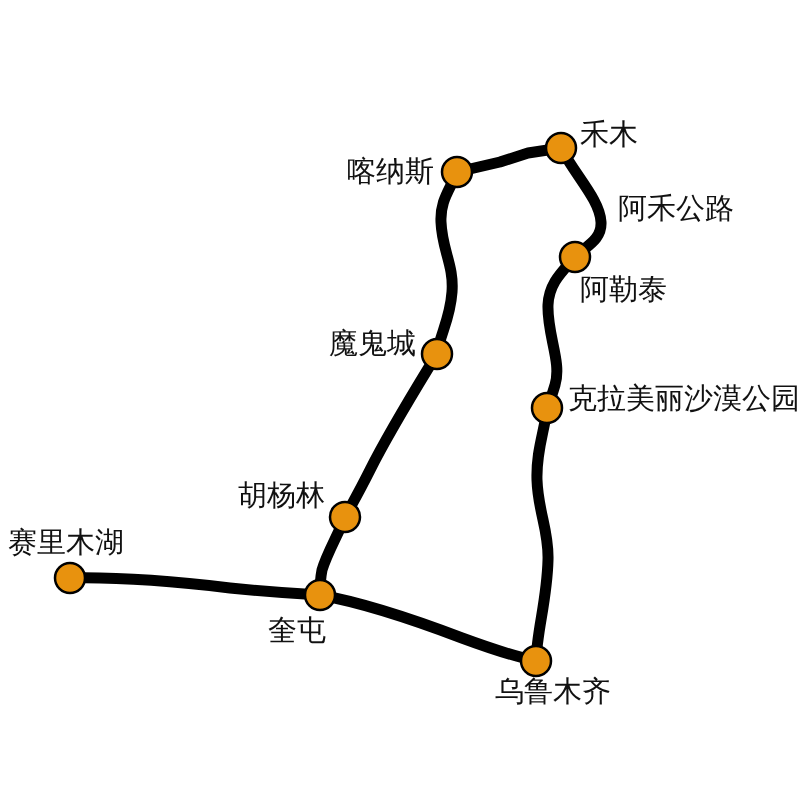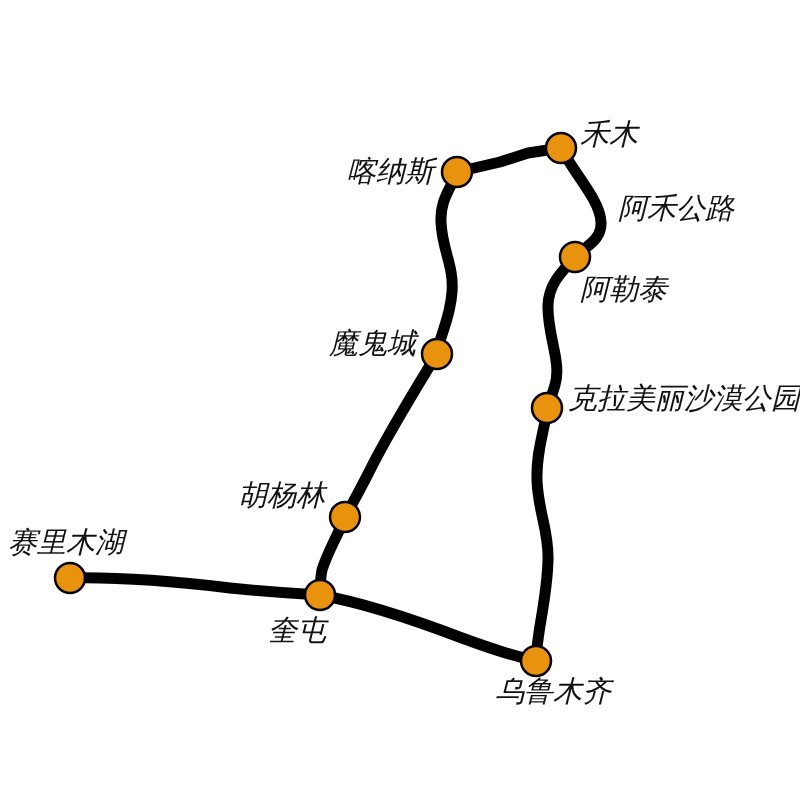--- a/index.html
+++ b/index.html
@@ -37,21 +37,21 @@
     dominant-baseline: middle;
     white-space: pre;
   }
   .route-label.anchor-end { text-anchor: end; }
   .route-label.anchor-start { text-anchor: start; }
   .route-label.anchor-middle { text-anchor: middle; }
 </style>
 </head>
 <body style="background: rgb(255, 255, 255);">
 
-<div id="map-root" style="background: #4d7c0f; width: 800px; height: 800px; font-style: italic;">
+<div id="map-root" style="background: #4d7c0f; width: 800px; height: 800px;">
   <svg id="route-svg" viewBox="0 0 800 800" xmlns="http://www.w3.org/2000/svg">
     <rect id="map-bg" x="0" y="0" width="800" height="800" fill="#ffffff"></rect>
     <g id="segments-layer">
         <path d="M 457 172 L 500 162 L 528 153 L 561 148" fill="none" stroke="#000000" stroke-width="11" stroke-linecap="round" stroke-linejoin="round"></path>
         <path d="M 561 148 C 575 175, 600 200, 601 222 C 602 240, 586 246, 575 257" fill="none" stroke="#000000" stroke-width="11" stroke-linecap="round" stroke-linejoin="round"></path>
         <path d="M 575 257 C 562 272, 549 283, 548 305 C 547 335, 562 362, 555 385 C 552 396, 549 402, 547 408" fill="none" stroke="#000000" stroke-width="11" stroke-linecap="round" stroke-linejoin="round"></path>
         <path d="M 547 408 C 545 430, 536 450, 537 480 C 538 512, 549 530, 548 560 C 547 600, 537 630, 536 661" fill="none" stroke="#000000" stroke-width="11" stroke-linecap="round" stroke-linejoin="round"></path>
         <path d="M 457 172 C 450 190, 440 200, 441 222 C 442 250, 454 265, 452 292 C 450 320, 440 334, 437 354" fill="none" stroke="#000000" stroke-width="11" stroke-linecap="round" stroke-linejoin="round"></path>
         <path d="M 437 354 C 420 382, 390 430, 370 470 C 360 490, 351 506, 345 517" fill="none" stroke="#000000" stroke-width="11" stroke-linecap="round" stroke-linejoin="round"></path>
         <path d="M 345 517 C 338 535, 327 553, 322 570 C 320 580, 320 589, 320 595" fill="none" stroke="#000000" stroke-width="11" stroke-linecap="round" stroke-linejoin="round"></path>

